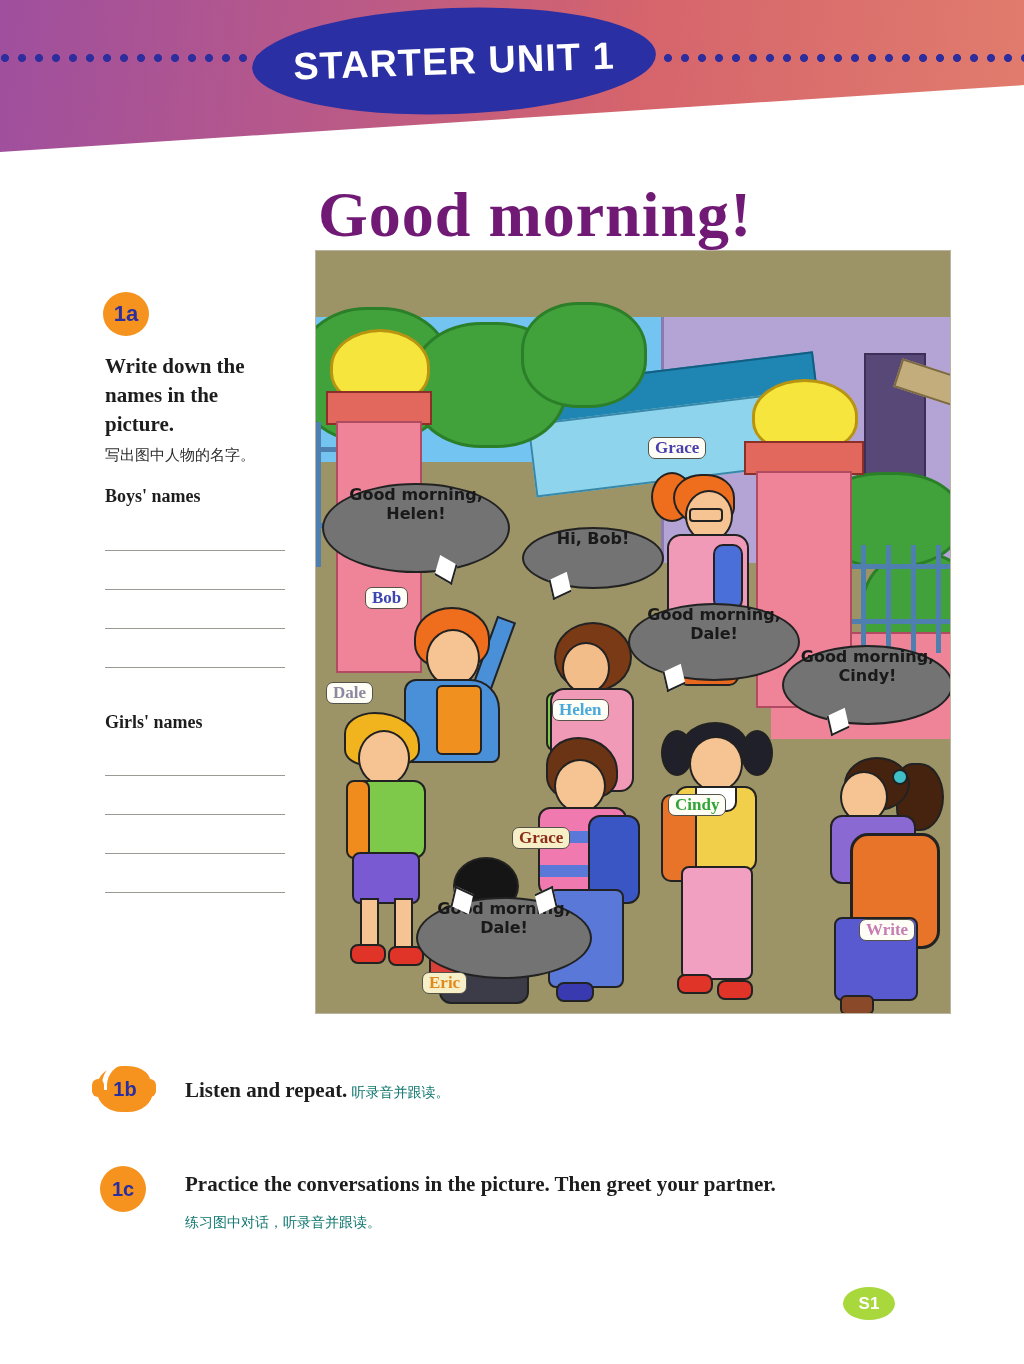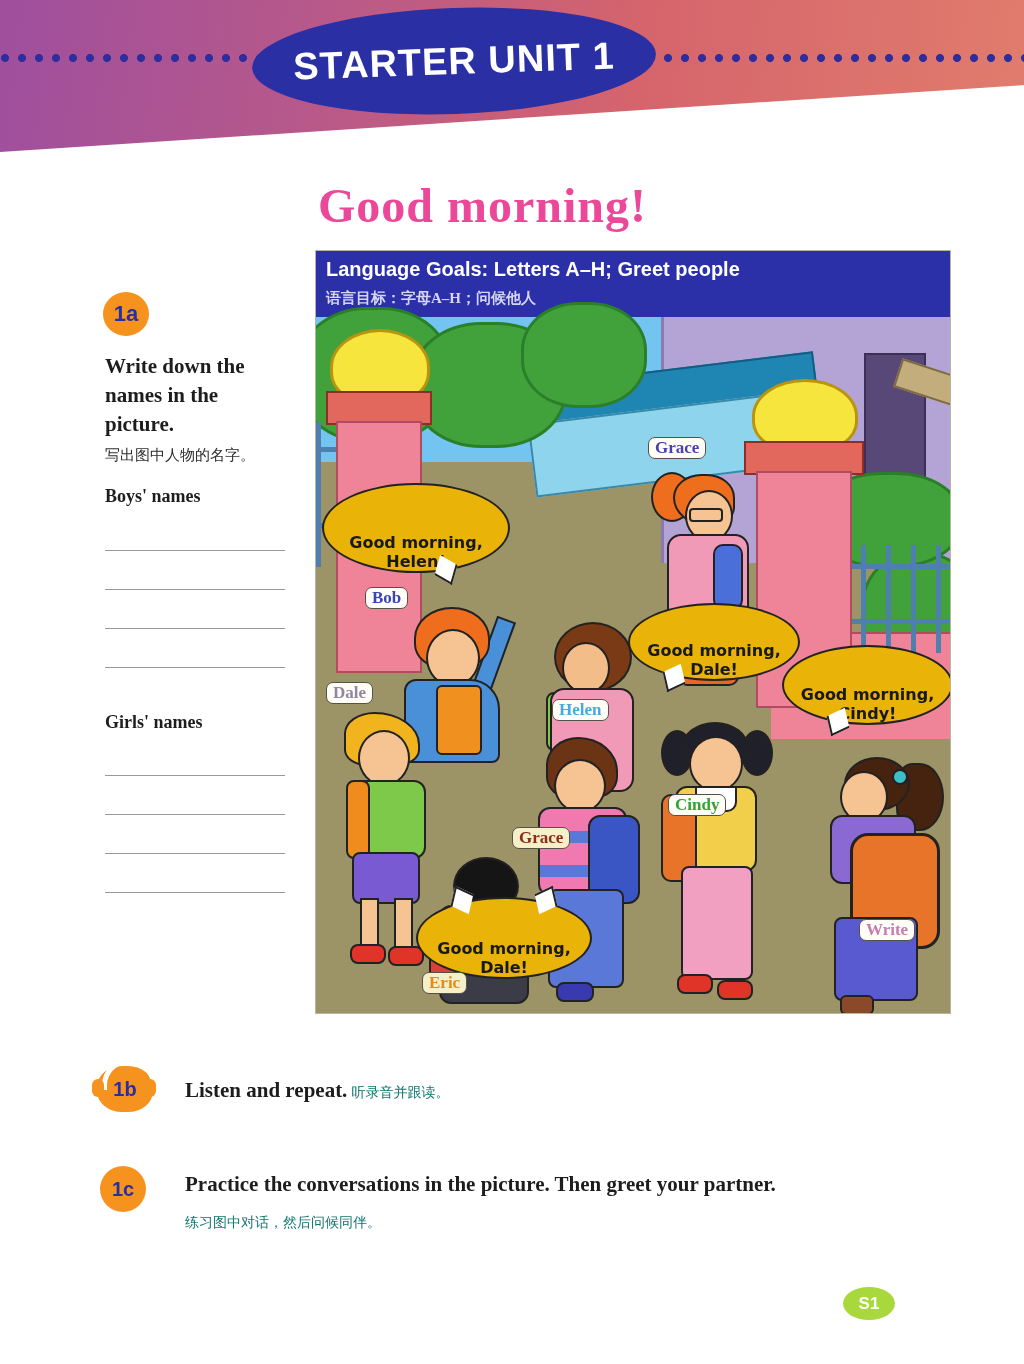--- a/index.html
+++ b/index.html
@@ -13,21 +13,21 @@
     clip-path:polygon(0 0,100% 0,100% 56%,0 100%);}
   .banner-dots{left:0;top:52px;width:1024px;height:12px;
     background-image:radial-gradient(circle at 5px 6px,#2d2d9e 3.6px,rgba(0,0,0,0) 4.4px);
     background-size:17px 12px;background-repeat:repeat-x;}
   .unit-ellipse{left:252px;top:8px;width:404px;height:106px;background:#2b2fa4;
     border-radius:50%;transform:rotate(-2deg);display:flex;align-items:center;justify-content:center;}
   .unit-ellipse span{font-family:"Liberation Sans",sans-serif;font-weight:bold;
     font-size:38px;color:#ffffff;letter-spacing:1px;}
 
   
-  .lesson-title{left:318px;top:178px;font-size:48px;font-weight:bold;color:#ec4899;letter-spacing:1px;}
+  .lesson-title{left:318px;top:178px;font-size:64px;font-weight:bold;color:#701a75;letter-spacing:1px;}
 
   
   .badge{background:#f6921e;border-radius:50%;display:flex;align-items:center;justify-content:center;
     font-family:"Liberation Sans",sans-serif;font-weight:bold;color:#2a2fa0;}
   .badge-1a{left:103px;top:292px;width:46px;height:44px;font-size:22px;}
   .inst-1a{left:105px;top:352px;width:180px;font-size:21px;font-weight:bold;line-height:29px;}
   .inst-1a-zh{left:105px;top:446px;width:190px;font-size:15px;color:#2c2c2c;}
   .names-heading{left:105px;font-size:18px;font-weight:bold;}
   .blank-wrap{left:105px;width:180px;}
   .blank-line{height:38px;border-bottom:1.4px solid #9a9a95;}
@@ -59,22 +59,22 @@
   .pillar{z-index:6;}
   .dome{background:#f6e53c;border:3px solid #b89410;border-radius:50% 50% 42% 42%;}
   .cap{background:#e2685e;border:2px solid #8a3028;}
   .shaft{background:#ef8398;border:2px solid #b04b62;}
 
   .kid{z-index:7;}
   .kid div{position:absolute;border:2px solid #222;}
   .label{z-index:10;background:#fffef6;border:1px solid #55524a;border-radius:7px;
     padding:0 6px;font-size:17px;font-weight:bold;white-space:nowrap;}
   .label.cream{background:#f7efc8;}
-  .bubble{z-index:9;background:#eab308;border:2px solid #222;border-radius:50%;
-    display:flex;flex-direction:column;align-items:center;justify-content:flex-end;
+  .bubble{z-index:9;background:#737373;border:2px solid #222;border-radius:50%;
+    display:flex;flex-direction:column;align-items:center;justify-content:flex-start;
     font-family:"DejaVu Sans",sans-serif;font-size:16px;font-weight:600;color:#191919;line-height:19px;text-align:center;}
   .bubble::before,.bubble::after{position:absolute;width:18px;height:18px;background:#fff;}
   .b0::after{content:"";left:112px;bottom:-9px;border-right:2px solid #222;border-bottom:2px solid #222;transform:rotate(30deg) skewX(14deg);}
   .b1::after{content:"";left:26px;bottom:-9px;border-left:2px solid #222;border-bottom:2px solid #222;transform:rotate(-25deg) skewX(-12deg);}
   .b2::after{content:"";left:34px;bottom:-9px;border-left:2px solid #222;border-bottom:2px solid #222;transform:rotate(-25deg) skewX(-12deg);}
   .b3::after{content:"";left:44px;bottom:-9px;border-left:2px solid #222;border-bottom:2px solid #222;transform:rotate(-25deg) skewX(-12deg);}
   .b4::after{content:"";left:42px;top:-9px;border-left:2px solid #222;border-top:2px solid #222;transform:rotate(25deg) skewX(12deg);}
   .b5::before{content:"";left:34px;top:-9px;border-left:2px solid #222;border-top:2px solid #222;transform:rotate(25deg) skewX(12deg);}
   .b5::after{content:"";left:118px;top:-9px;border-right:2px solid #222;border-top:2px solid #222;transform:rotate(-25deg) skewX(-12deg);}
 
@@ -117,24 +117,20 @@
   </div>
 <div class="abs names-heading" style="top:712px;">Girls' names</div>
 <div class="abs blank-wrap" style="top:737px;">
     <div class="blank-line"></div>
     <div class="blank-line"></div>
     <div class="blank-line"></div>
     <div class="blank-line"></div>
   </div>
 
 <div class="abs picture">
-  <div class="abs goalbar">
-    <span class="en">Language Goals: Letters A–H; Greet people</span>
-    <span class="zh">语言目标：字母A–H；问候他人</span>
-  </div>
 
   <div class="abs scene">
     <div class="abs sky"></div>
     <div class="abs ground"></div>
 
     <div class="abs building">
       <div class="abs door"></div>
       <div class="abs steps"></div>
     </div>
 
@@ -237,20 +233,23 @@
     <div class="abs kid" style="left:115px;top:540px;width:105px;height:155px;">
       <div style="left:22px;top:0;width:62px;height:54px;background:#151515;border-radius:50%;"></div>
       <div style="left:8px;top:48px;width:86px;height:95px;background:#3c3c48;border-radius:12px;"></div>
       <div style="left:-2px;top:58px;width:30px;height:72px;background:#d84038;border-radius:8px;"></div>
     </div>
 
     <div class="abs bubble b0" style="left:6px;top:166px;width:184px;height:86px;">
       <span>Good morning,</span>
       <span>Helen!</span>
     </div>
+    <div class="abs bubble b1" style="left:206px;top:210px;width:138px;height:58px;">
+      <span>Hi, Bob!</span>
+    </div>
     <div class="abs bubble b2" style="left:312px;top:286px;width:168px;height:74px;">
       <span>Good morning,</span>
       <span>Dale!</span>
     </div>
     <div class="abs bubble b3" style="left:466px;top:328px;width:167px;height:76px;">
       <span>Good morning,</span>
       <span>Cindy!</span>
     </div>
     <div class="abs bubble b5" style="left:100px;top:580px;width:172px;height:78px;">
       <span>Good morning,</span>
@@ -271,15 +270,15 @@
 <div class="abs badge badge-1b">
     <span>1b</span>
   </div>
 <div class="abs row-1b">
   <span class="en-bold">Listen and repeat.</span>
   <span class="zh-small">听录音并跟读。</span>
 </div>
 
 <div class="abs badge badge-1c">1c</div>
 <div class="abs row-1c-en en-bold">Practice the conversations in the picture. Then greet your partner.</div>
-<div class="abs row-1c-zh zh-small">练习图中对话，然后问候同伴。</div>
+<div class="abs row-1c-zh zh-small">练习图中对话，听录音并跟读。</div>
 
 <div class="abs page-badge">S1</div>
 
 </body></html>

